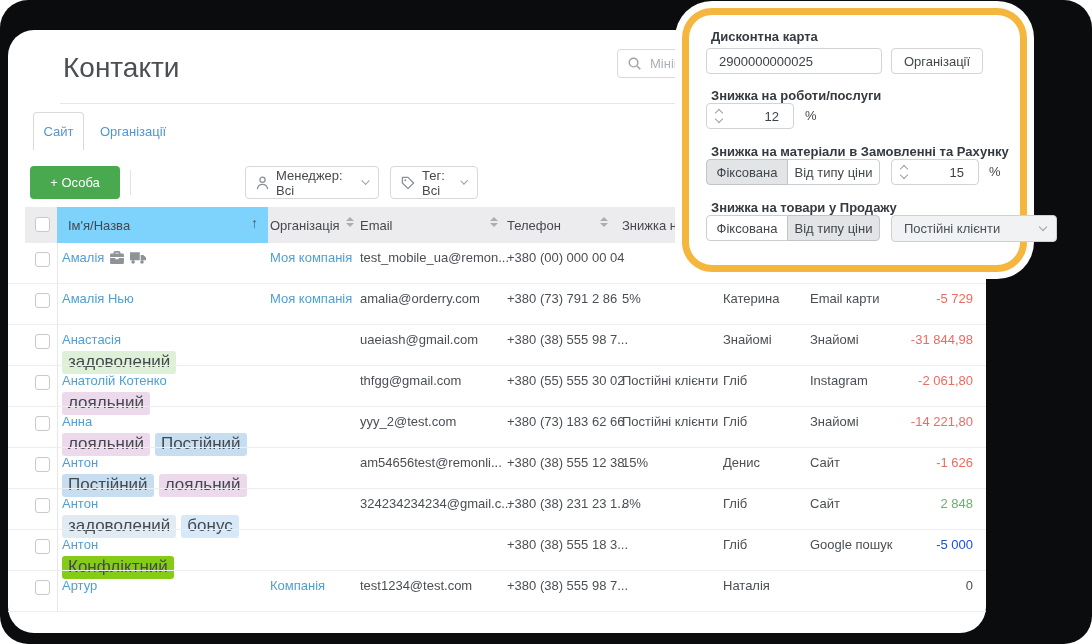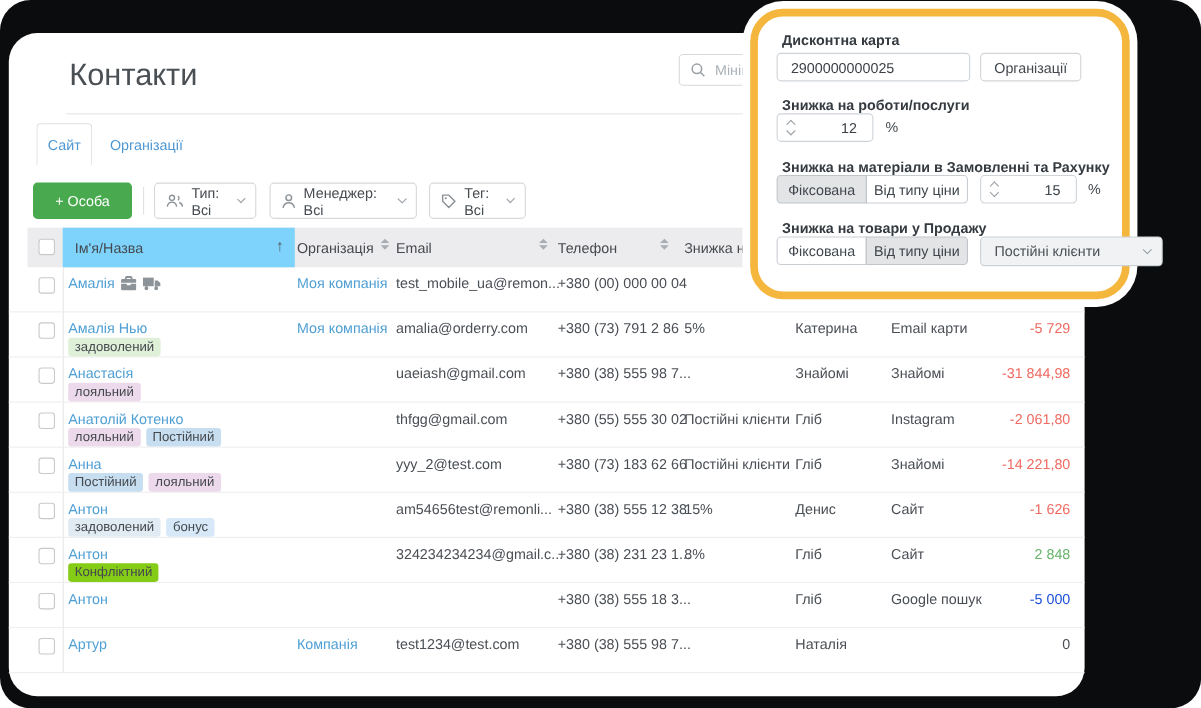--- a/index.html
+++ b/index.html
@@ -74,21 +74,21 @@
   .row{position:relative;height:40px;border-bottom:1px solid #eeeeee;}
   .cell{position:absolute;top:7px;font-size:13px;color:#4a4f55;white-space:nowrap;}
   .checkbox{
     position:absolute;left:27px;top:9px;width:15px;height:15px;border:1px solid #c9c9c9;
     border-radius:3px;background:#fff;box-sizing:border-box;
   }
   .link{color:#4f9fd4;text-decoration:none;cursor:pointer;}
   .cell-name{left:54px;}
   .row-icon{margin-left:6px;vertical-align:-2px;display:inline-block;}
   .tags-line{top:23px;left:54px;}
-  .tag{display:inline-block;padding:1px 6px 2px;border-radius:3px;margin-right:5px;font-size:12px;color:#45494e;}
+  .tag{display:inline-block;padding:1px 6px 2px;border-radius:3px;margin-right:5px;font-size:17px;color:#45494e;margin-top:44px;}
   .cell-org{left:262px;}
   .cell-email{left:352px;}
   .cell-phone{left:499px;}
   .cell-discount{left:614px;}
   .cell-manager{left:715px;}
   .cell-source{left:802px;}
   .cell-balance{left:830px;width:135px;text-align:right;}
   
   .overlay{
     position:absolute;left:682px;top:8px;width:345px;height:264px;background:#fff;
@@ -153,31 +153,20 @@
     <div class="title-divider"></div>
 
     <div class="tab-active">
       <span>Сайт</span>
     </div>
     <div class="tab-link">Організації</div>
 
     <div class="btn-green">+ Особа</div>
     <div class="toolbar-sep"></div>
 
-    <div class="chip chip-1">
-      <span>
-        <svg width="16" height="13" viewBox="0 0 18 14">
-            <circle cx="6" cy="4" r="2.6" fill="none" stroke="#8b9196" stroke-width="1.4"></circle>
-            <path d="M1.2 13c.5-3 2.4-4.6 4.8-4.6s4.3 1.6 4.8 4.6" fill="none" stroke="#8b9196" stroke-width="1.4"></path>
-            <path d="M12 2.1a2.6 2.6 0 0 1 0 4.4M13.5 8.8c1.8.5 3 2 3.3 4.2" fill="none" stroke="#8b9196" stroke-width="1.4"></path>
-          </svg>
-      </span>
-      <span>Тип: Всі</span>
-      <span class="chev down small"></span>
-    </div>
     <div class="chip chip-3">
       <span>
         <svg width="14" height="14" viewBox="0 0 15 15">
             <path d="M1.5 7.5V1.5h6l6 6-6 6z" fill="none" stroke="#8b9196" stroke-width="1.4" stroke-linejoin="round"></path>
             <circle cx="4.6" cy="4.6" r="1" fill="#8b9196"></circle>
           </svg>
       </span>
       <span>Тег: Всі</span>
       <span class="chev down small"></span>
     </div>

